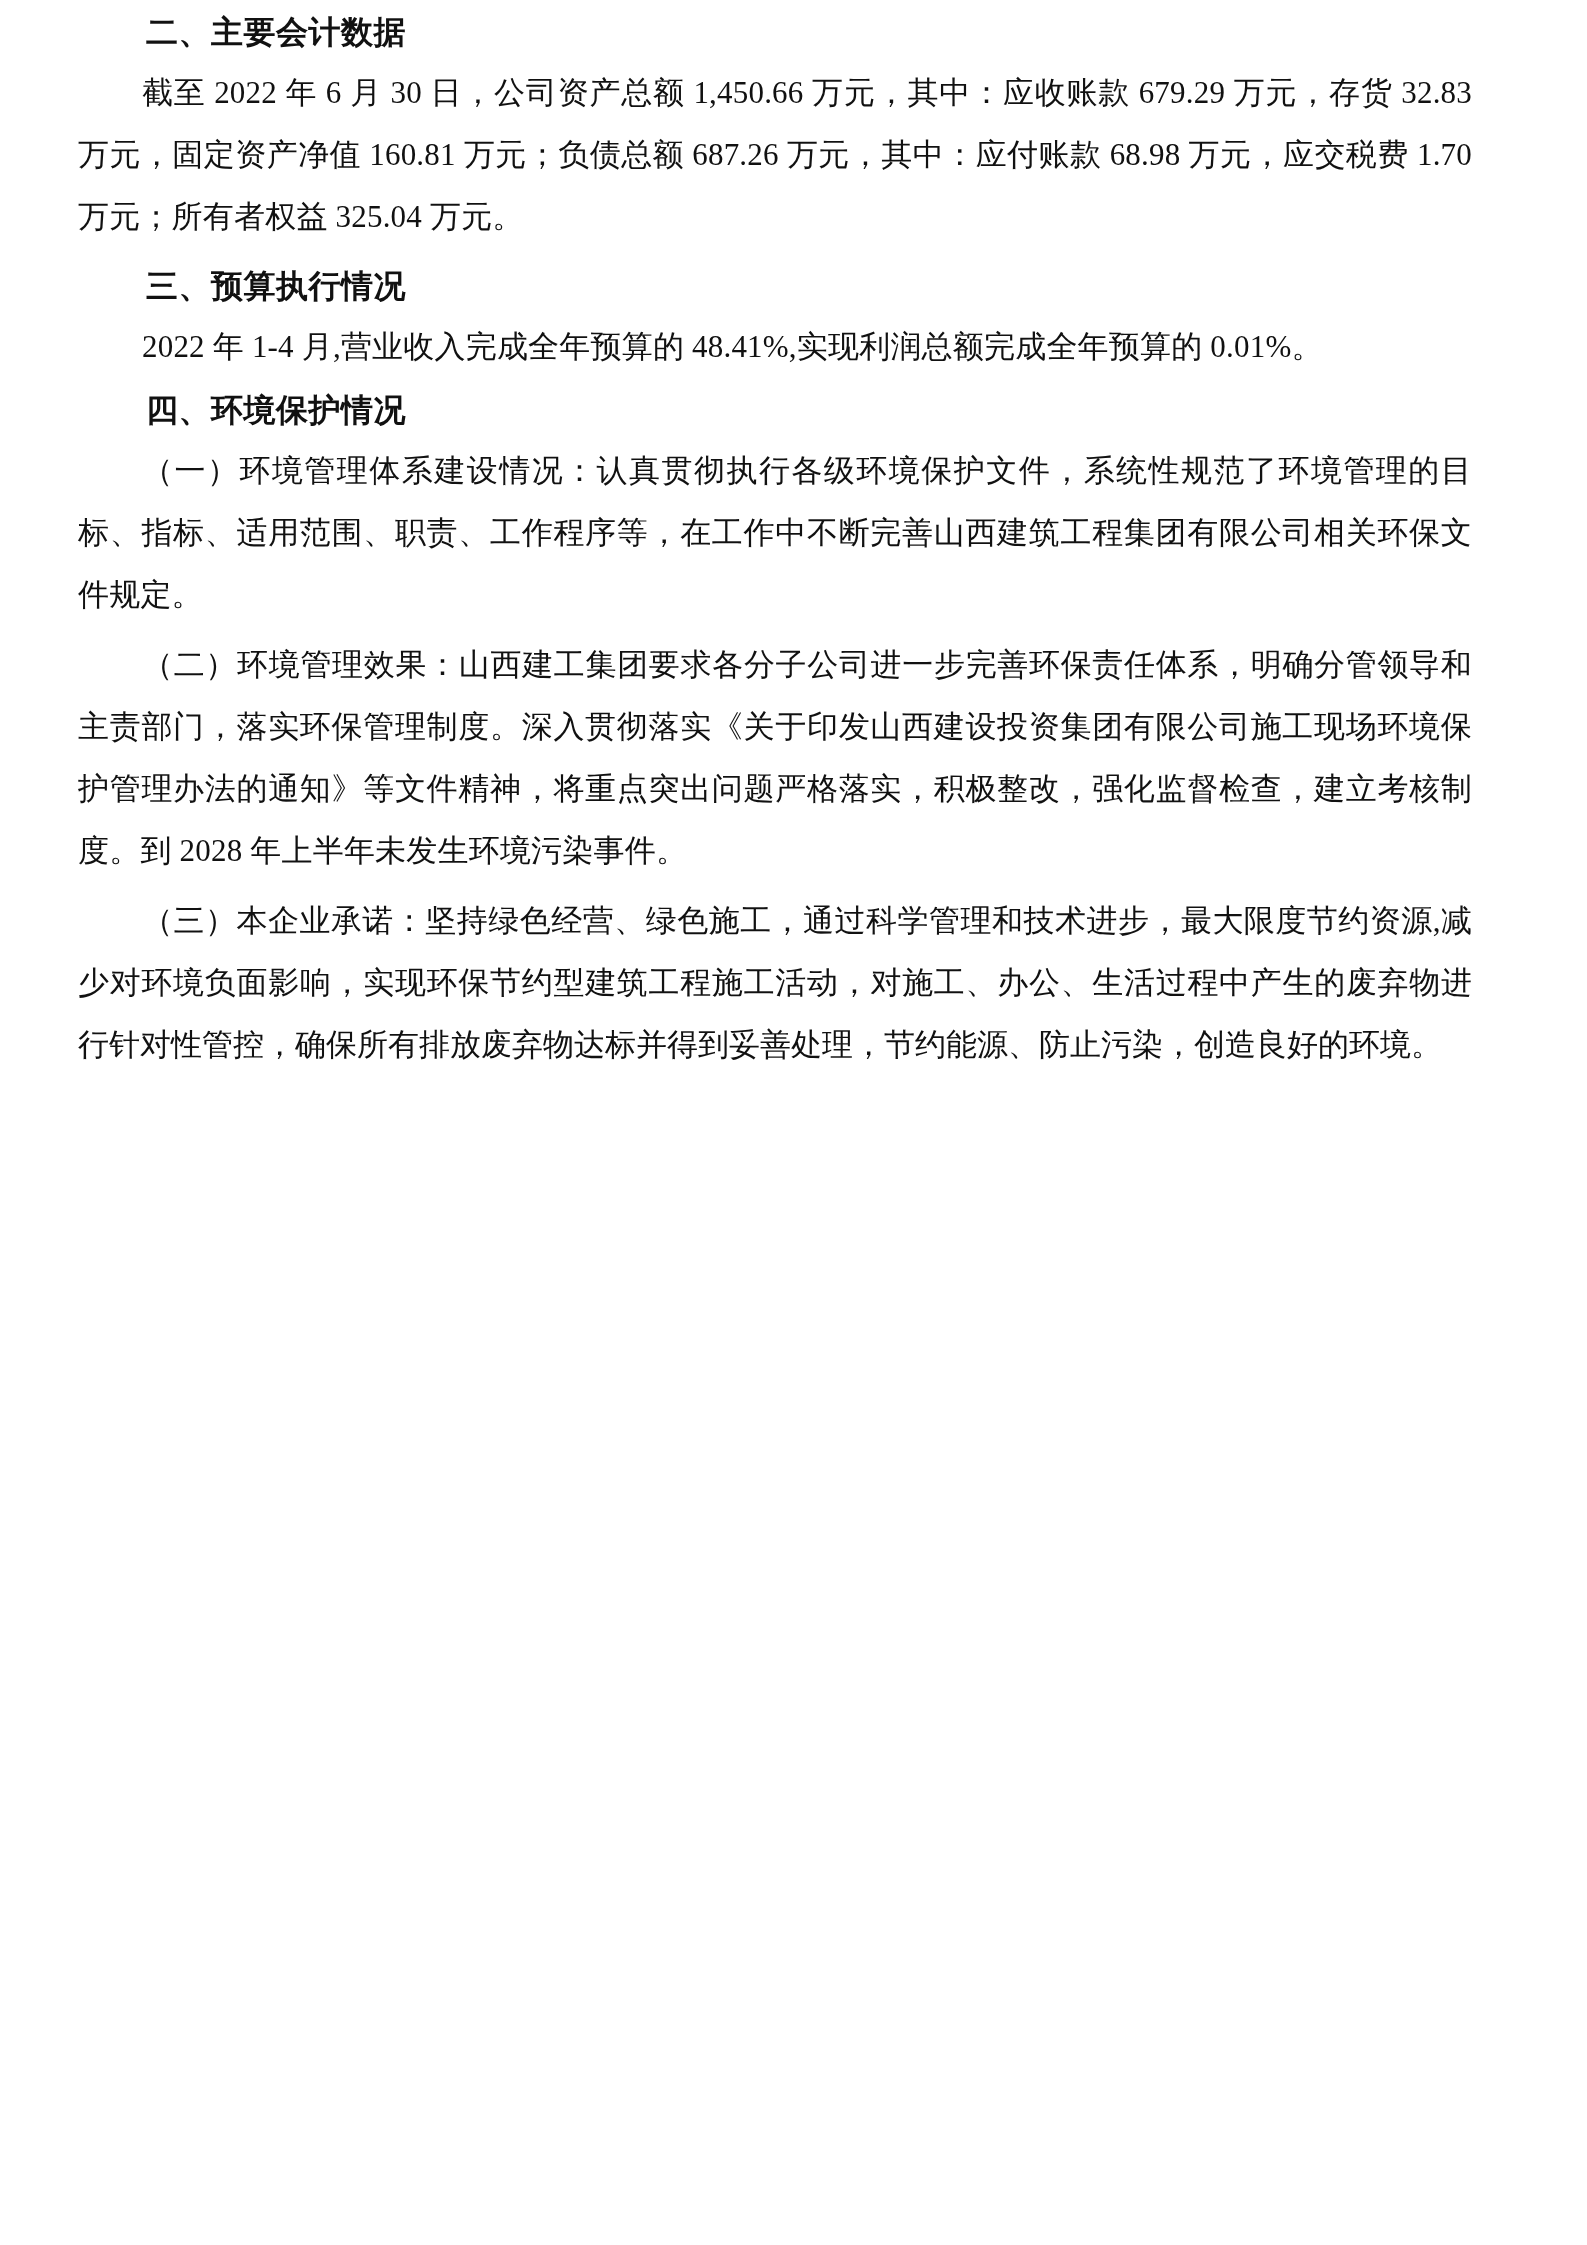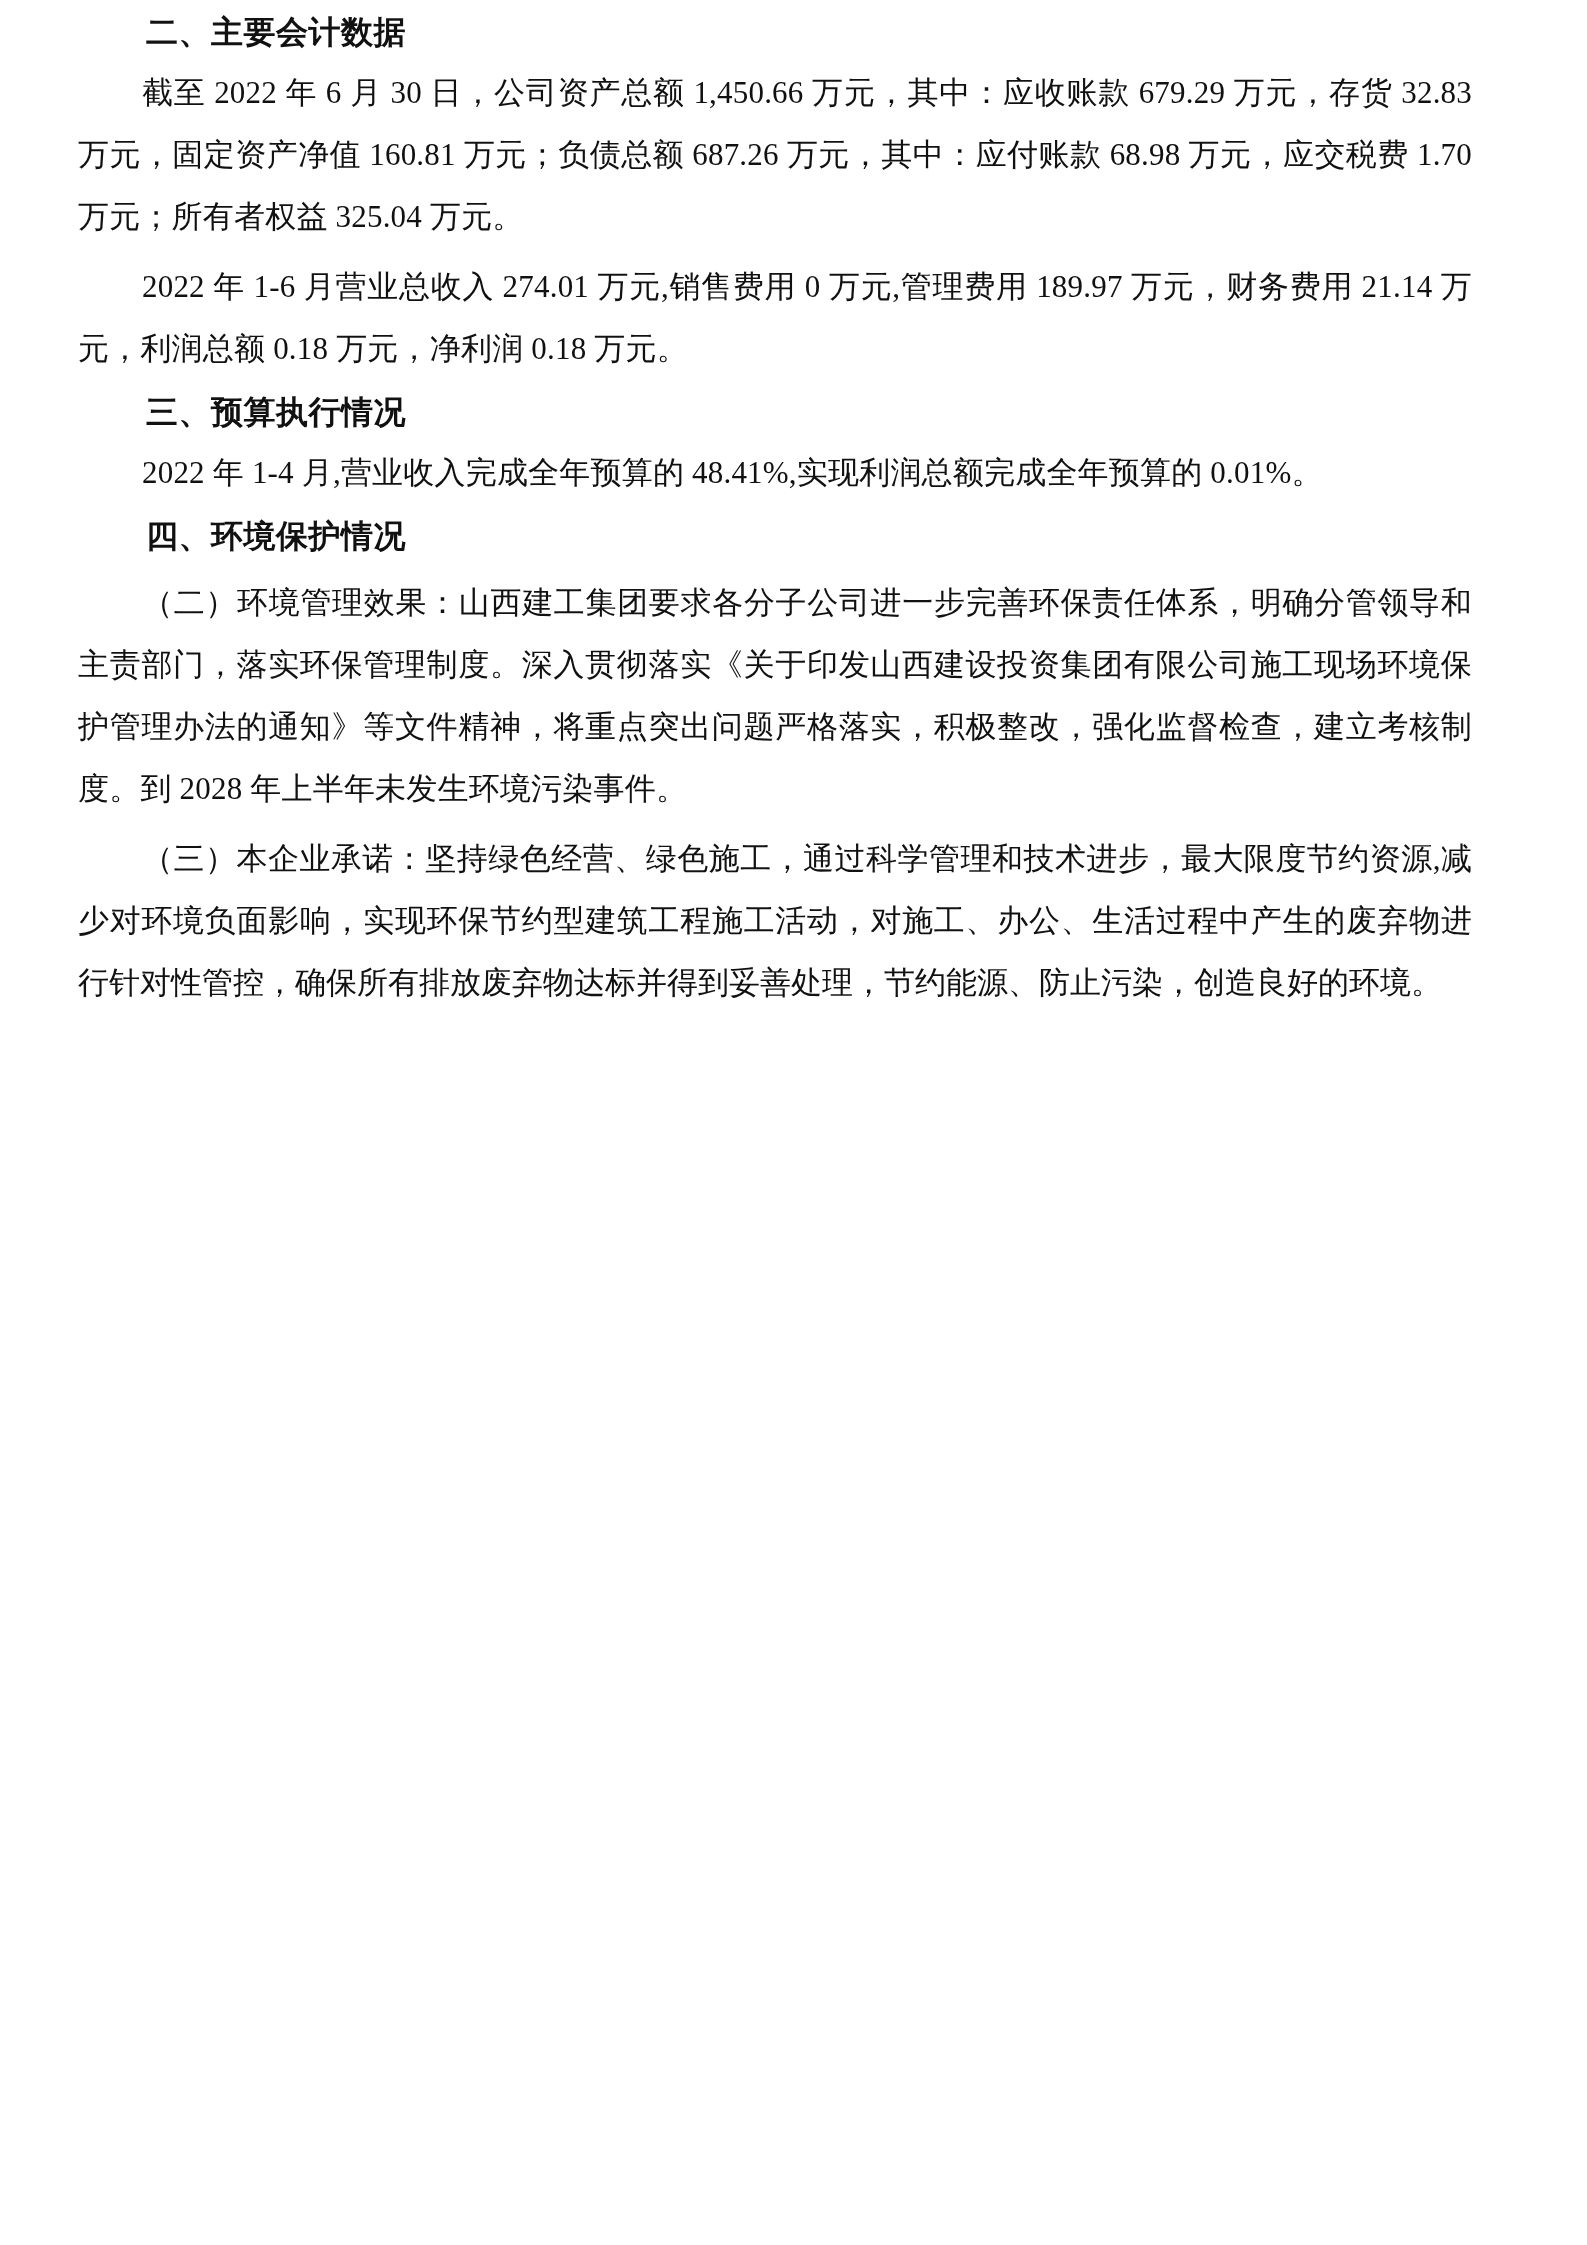--- a/index.html
+++ b/index.html
@@ -52,29 +52,29 @@
 </style>
 </head>
 <body>
 
 <div class="page">
   <div class="doc-body">
 
     <h2 class="section-heading">二、主要会计数据</h2>
     <p class="para">截至 2022 年 6 月 30 日，公司资产总额 1,450.66 万元，其中：应收账款 679.29 万元，存货 32.83 万元，固定资产净值 160.81 万元；负债总额 687.26 万元，其中：应付账款 68.98 万元，应交税费 1.70 万元；所有者权益 325.04 万元。</p>
     <div class="gap-sm"></div>
-    <p class="para">2022 年 1-6 月营业总收入 274.01 万元,销售费用 0 万元,管理费用 189.97 万元，财务费用 21.14 万元，利润总额 0.18 万元，净利润 0.18 万元。</p>
 
     <div class="gap-sm"></div>
 
     <h2 class="section-heading">三、预算执行情况</h2>
     <p class="para">2022 年 1-4 月,营业收入完成全年预算的 48.41%,实现利润总额完成全年预算的 0.01%。</p>
 
     <div class="gap-sm"></div>
 
     <h2 class="section-heading">四、环境保护情况</h2>
+    <p class="para">（一）环境管理体系建设情况：认真贯彻执行各级环境保护文件，系统性规范了环境管理的目标、指标、适用范围、职责、工作程序等，在工作中不断完善山西建筑工程集团有限公司相关环保文件规定。</p>
     <div class="gap-sm"></div>
     <p class="para">（二）环境管理效果：山西建工集团要求各分子公司进一步完善环保责任体系，明确分管领导和主责部门，落实环保管理制度。深入贯彻落实《关于印发山西建设投资集团有限公司施工现场环境保护管理办法的通知》等文件精神，将重点突出问题严格落实，积极整改，强化监督检查，建立考核制度。到 2028 年上半年未发生环境污染事件。</p>
     <div class="gap-sm"></div>
     <p class="para tight">（三）本企业承诺：坚持绿色经营、绿色施工，通过科学管理和技术进步，最大限度节约资源,减少对环境负面影响，实现环保节约型建筑工程施工活动，对施工、办公、生活过程中产生的废弃物进行针对性管控，确保所有排放废弃物达标并得到妥善处理，节约能源、防止污染，创造良好的环境。</p>
 
   </div>
 </div>
 
 </body></html>

